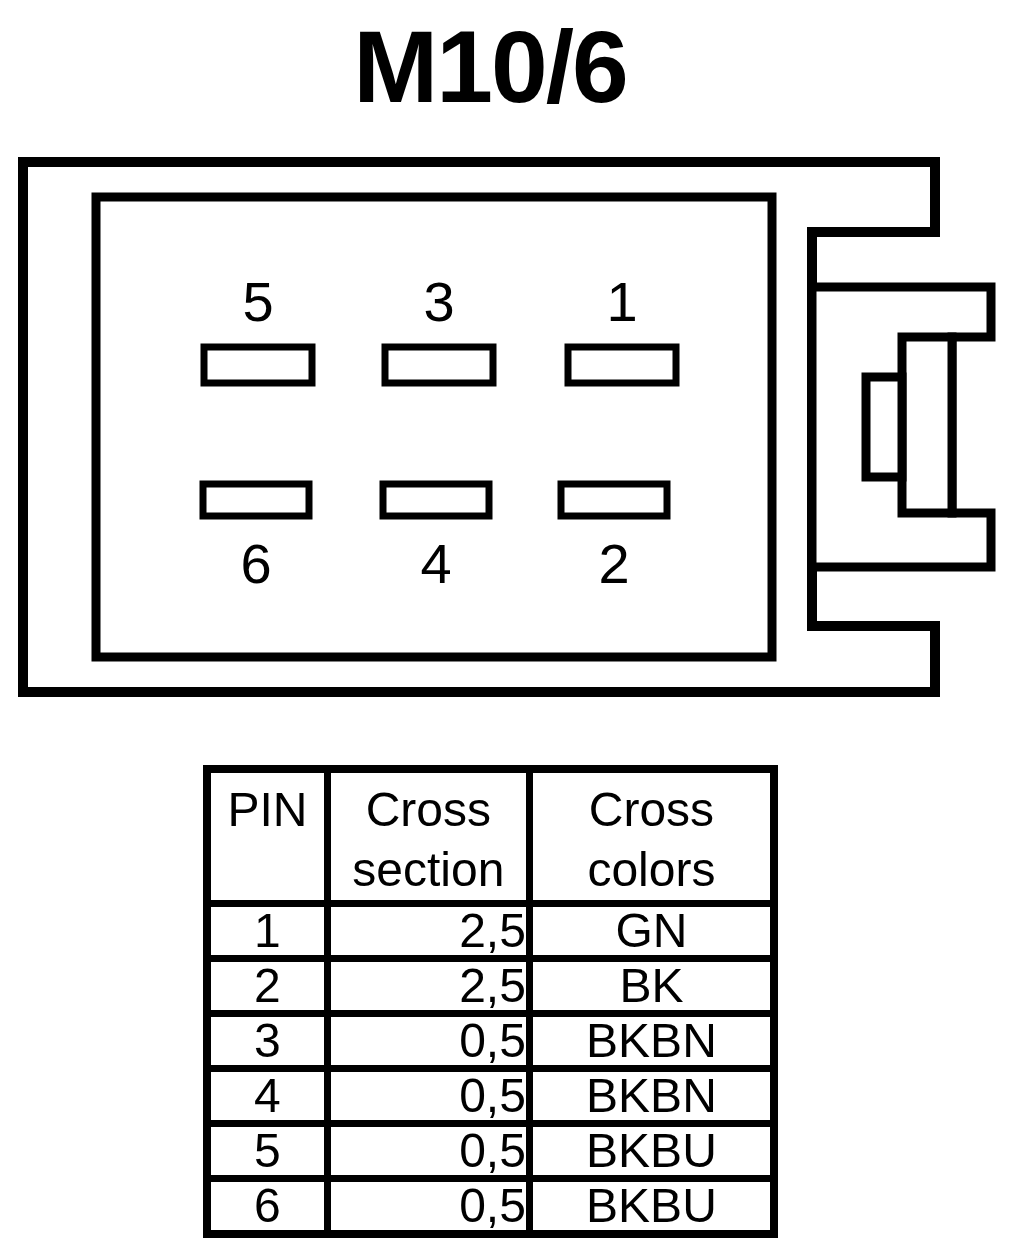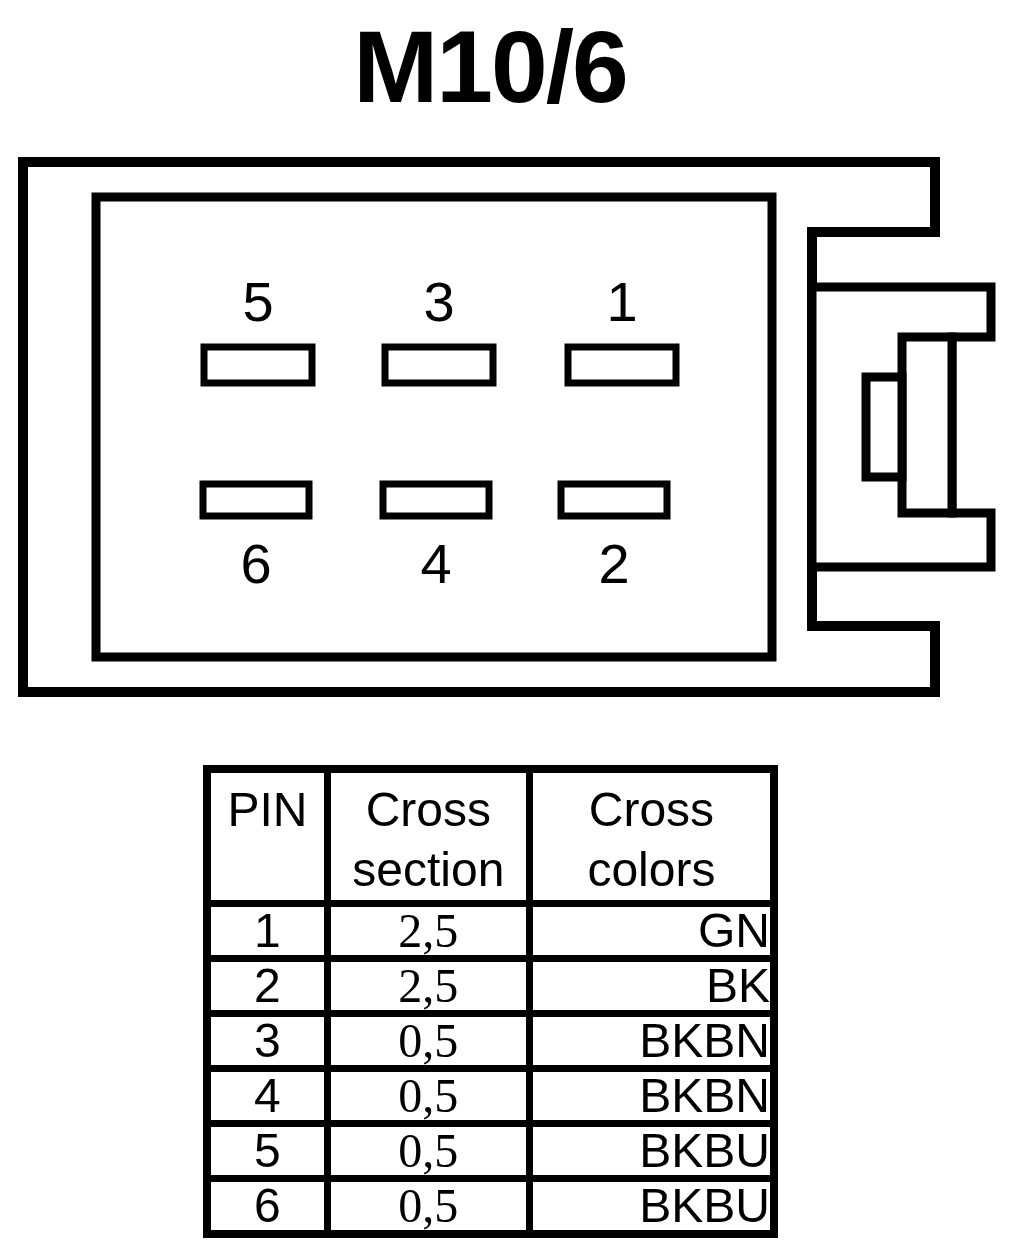--- a/index.html
+++ b/index.html
@@ -76,22 +76,22 @@
     padding: 7px 0 0 0;
     line-height: 60px;
     white-space: pre-line;
   }
   table.pinout td {
     height: 47px;
     vertical-align: middle;
     padding: 0;
   }
   td.cell-pin   { text-align: center; }
-  td.cell-cross { text-align: center; padding-left: 15px; font-family: Liberation Serif, serif; }
-  td.cell-color { text-align: right; padding-left: 14px; }
+  td.cell-cross { text-align: right; padding-left: 15px; }
+  td.cell-color { text-align: center; padding-left: 14px; }
 </style>
 </head>
 <body>
 
 <h1 class="title">M10/6</h1>
 
 <svg class="connector-svg" viewBox="0 0 1024 715">
 
   <polygon class="shape sw10" points="23,162 935,162 935,232 812,232 812,626 935,626 935,692 23,692"></polygon>
 

